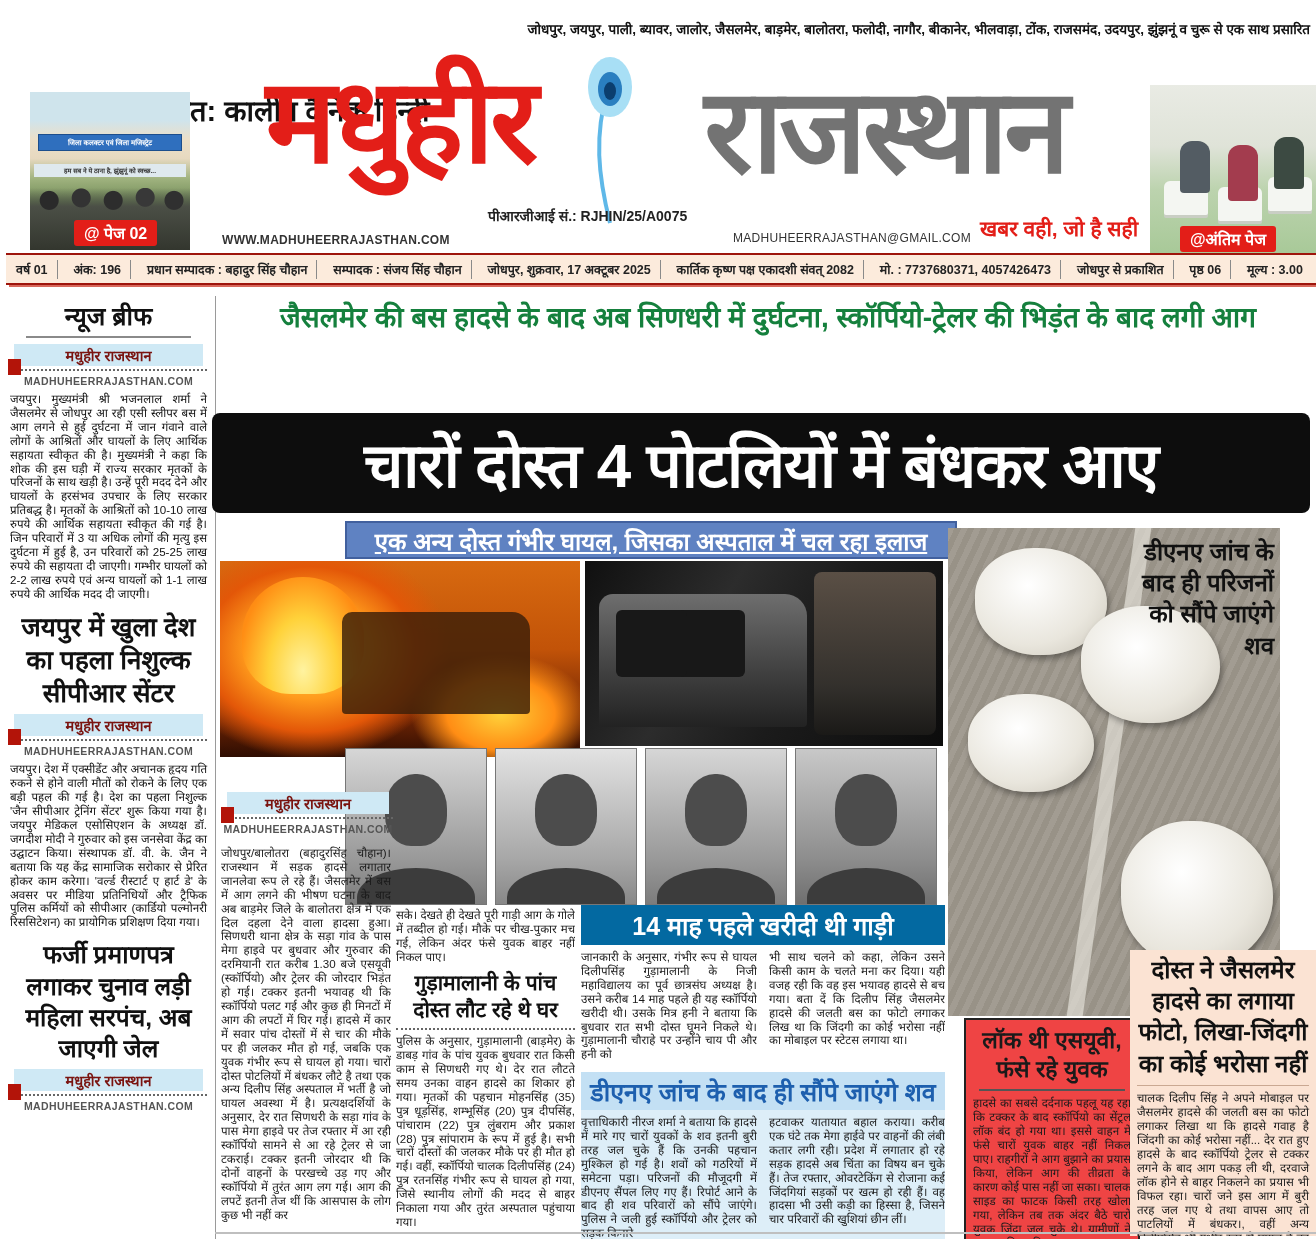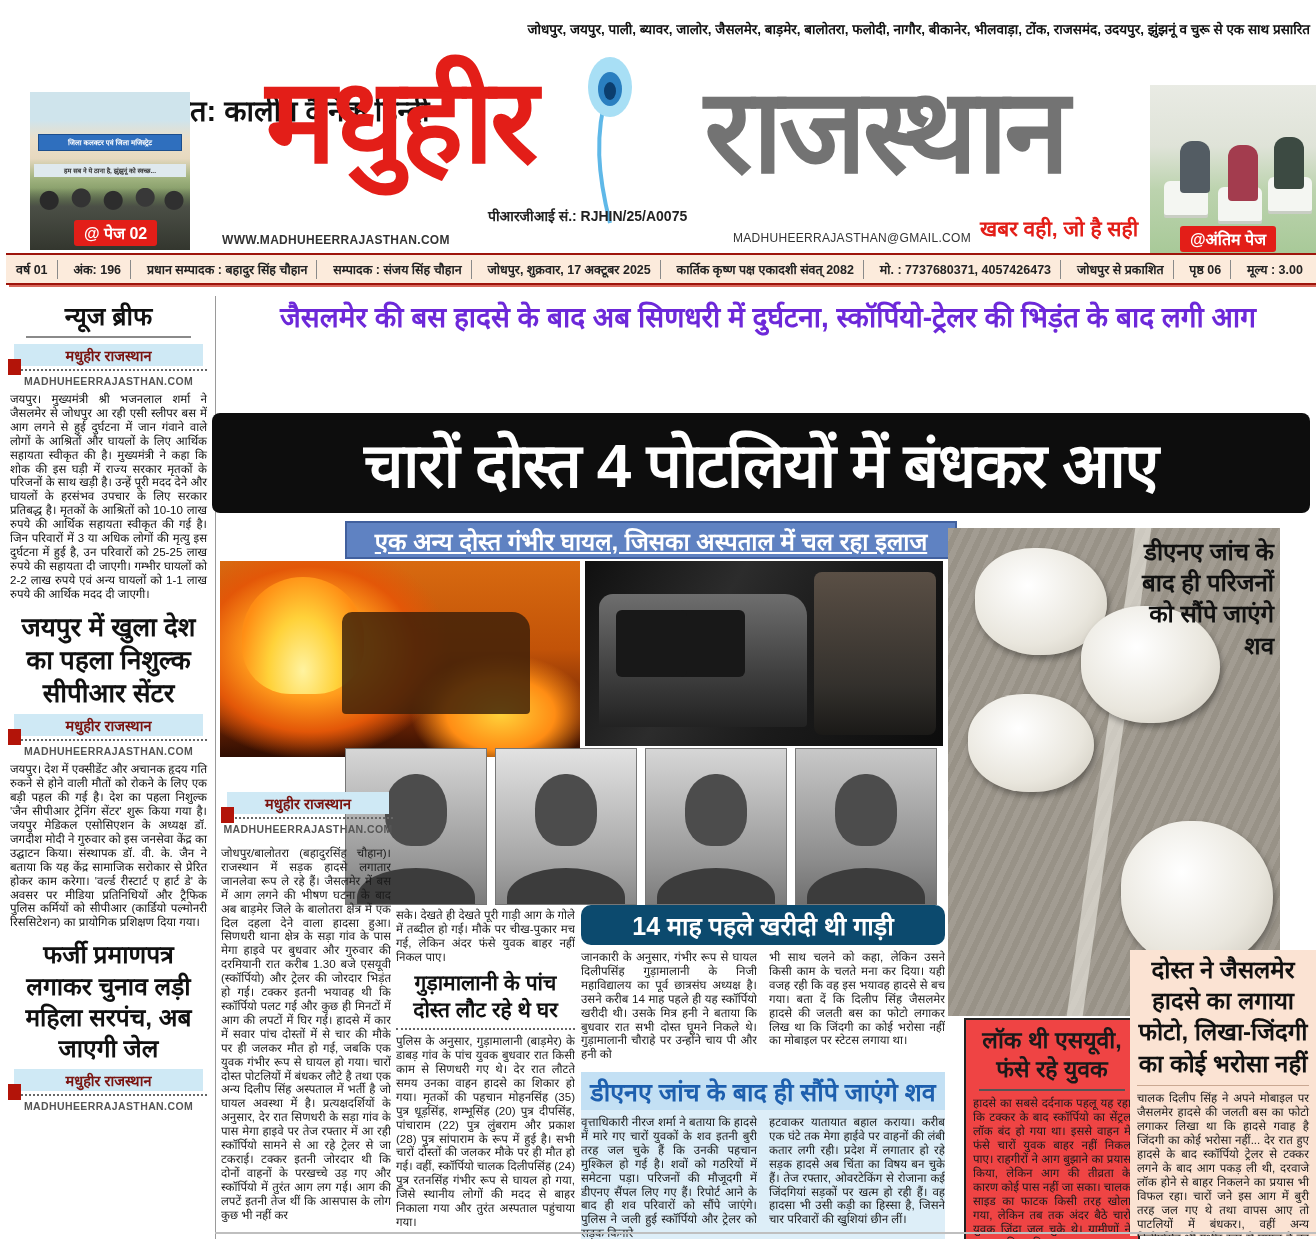--- a/index.html
+++ b/index.html
@@ -51,21 +51,21 @@
   .sb-body{font-size:11.6px;line-height:13.9px;color:#111;margin:4px 2px 10px;}
 
   
   .byl{position:relative;margin:4px 2px 5px;text-align:center;}
   .byl .bar{background:#cfe9f5;color:#7a1410;font-weight:800;font-size:14.5px;padding:1px 0;margin:0 4px;}
   .byl .dots{border-bottom:2px dotted #666;margin:3px 0 4px;}
   .byl .sq{position:absolute;left:-2px;top:15px;width:13px;height:16px;background:#b31409;}
   .byl .src{font-size:10.5px;color:#555;font-weight:700;letter-spacing:.4px;}
 
   
-  .kicker{left:228px;top:297px;width:1080px;text-align:center;font-size:28px;font-weight:800;color:#6d28d9;}
+  .kicker{left:228px;top:297px;width:1080px;text-align:center;font-size:28px;font-weight:800;color:#15803d;}
   .h1{left:218px;top:334px;width:1092px;text-align:center;font-size:56px;font-weight:900;color:#151515;letter-spacing:-1px;}
   .h2box{left:212px;top:413px;width:1098px;height:100px;background:#0d0d0d;border-radius:8px;display:flex;align-items:center;justify-content:center;}
   .h2box div{color:#fff;font-size:62px;font-weight:900;letter-spacing:-1px;}
   .bluestrip{left:345px;top:521px;width:612px;height:38px;background:#5f82c2;border:2px solid #41609e;display:flex;align-items:center;justify-content:center;}
   .bluestrip div{color:#fff;font-size:24px;font-weight:800;text-decoration:underline;}
 
   
   .photo-burning{left:220px;top:561px;width:360px;height:196px;overflow:hidden;background:
       radial-gradient(ellipse 90px 60px at 78% 78%,#ffd23a 0%,#ff8d14 60%,transparent 100%),
       radial-gradient(ellipse 140px 110px at 25% 45%,#ffe24a 0%,#ff9b1c 45%,#e35708 75%,transparent 100%),
@@ -91,21 +91,21 @@
 
   
   .mbyl{left:221px;top:788px;width:170px;}
   .col1{left:221px;top:846px;width:170px;height:388px;overflow:hidden;font-size:11.6px;line-height:13.9px;}
   .col2{left:396px;top:908px;width:179px;height:326px;overflow:hidden;}
   .col2 .t{font-size:11.6px;line-height:13.9px;}
   .sub1{font-size:21px;font-weight:900;text-align:center;color:#111;line-height:1.3;margin:5px 0 2px;border-bottom:2px dotted #666;padding-bottom:5px;}
   .col2 .b{font-size:11.6px;line-height:13.9px;margin-top:4px;}
 
   .boxes{left:581px;top:905px;width:364px;}
-  .boxtitle1{background:#0c4a6e;color:#fff;font-size:25px;font-weight:900;text-align:center;padding:3px 0;border-radius:10px;}
+  .boxtitle1{background:#0369a1;color:#fff;font-size:25px;font-weight:900;text-align:center;padding:3px 0;}
   .twocol{position:relative;height:118px;overflow:hidden;margin-top:5px;}
   .twocol .ca,.twocol .cb{position:absolute;top:0;width:176px;height:118px;font-size:11.6px;line-height:13.9px;overflow:hidden;}
   .twocol .ca{left:0;} .twocol .cb{left:188px;}
   .box2wrap{background:#ddeef8;margin-top:4px;padding-bottom:4px;}
   .boxtitle2{background:#c3e0f4;color:#1d5fae;font-size:25px;font-weight:900;text-align:center;padding:2px 0;}
   .twocol.blue{height:128px;background:#ddeef8;}
   .twocol.blue .ca,.twocol.blue .cb{height:128px;}
 
   .lockbox{left:950px;top:1018px;width:176px;height:244px;background:#ef4444;border:2px solid #222;padding:4px 7px;overflow:hidden;margin-left:14px;}
   .lockbox .t{font-size:23px;font-weight:900;text-align:center;line-height:1.25;border-bottom:2px solid #555;padding-bottom:5px;margin:2px 6px 5px;}

